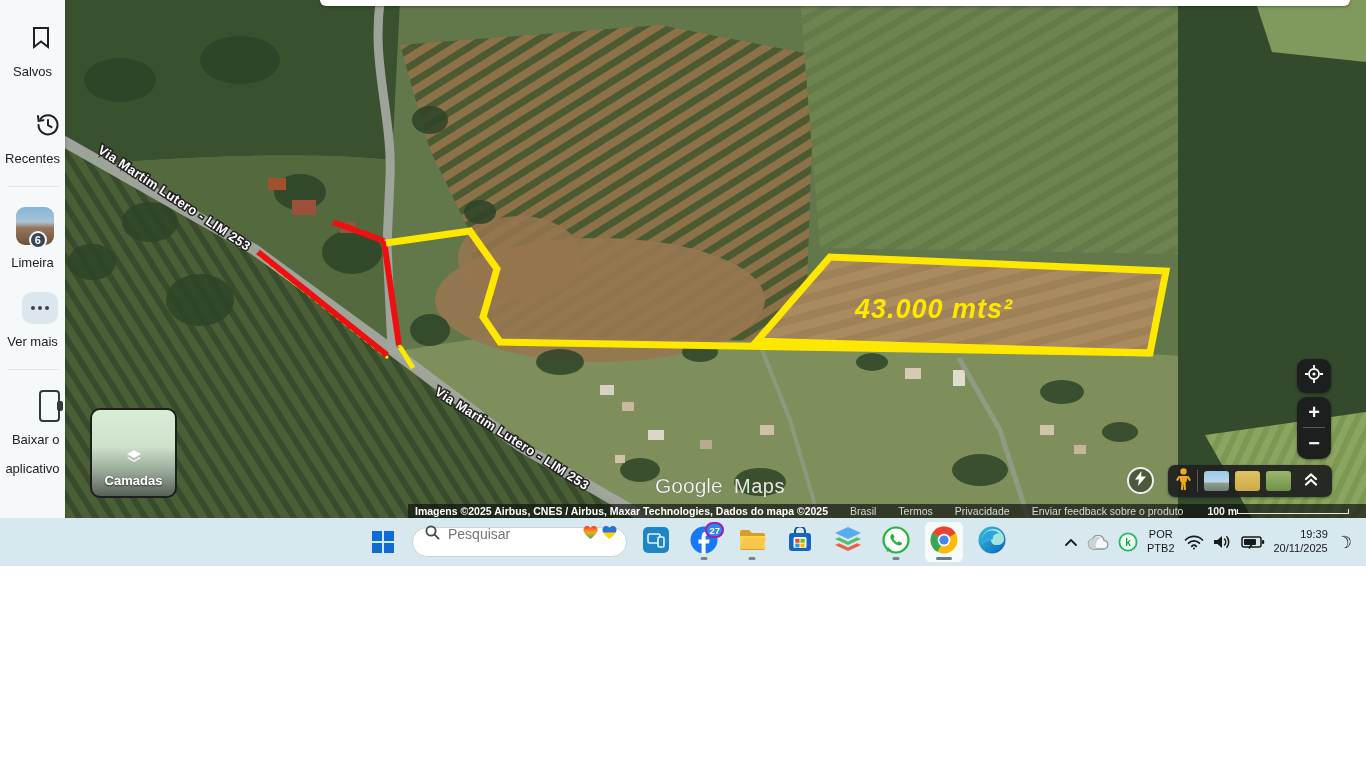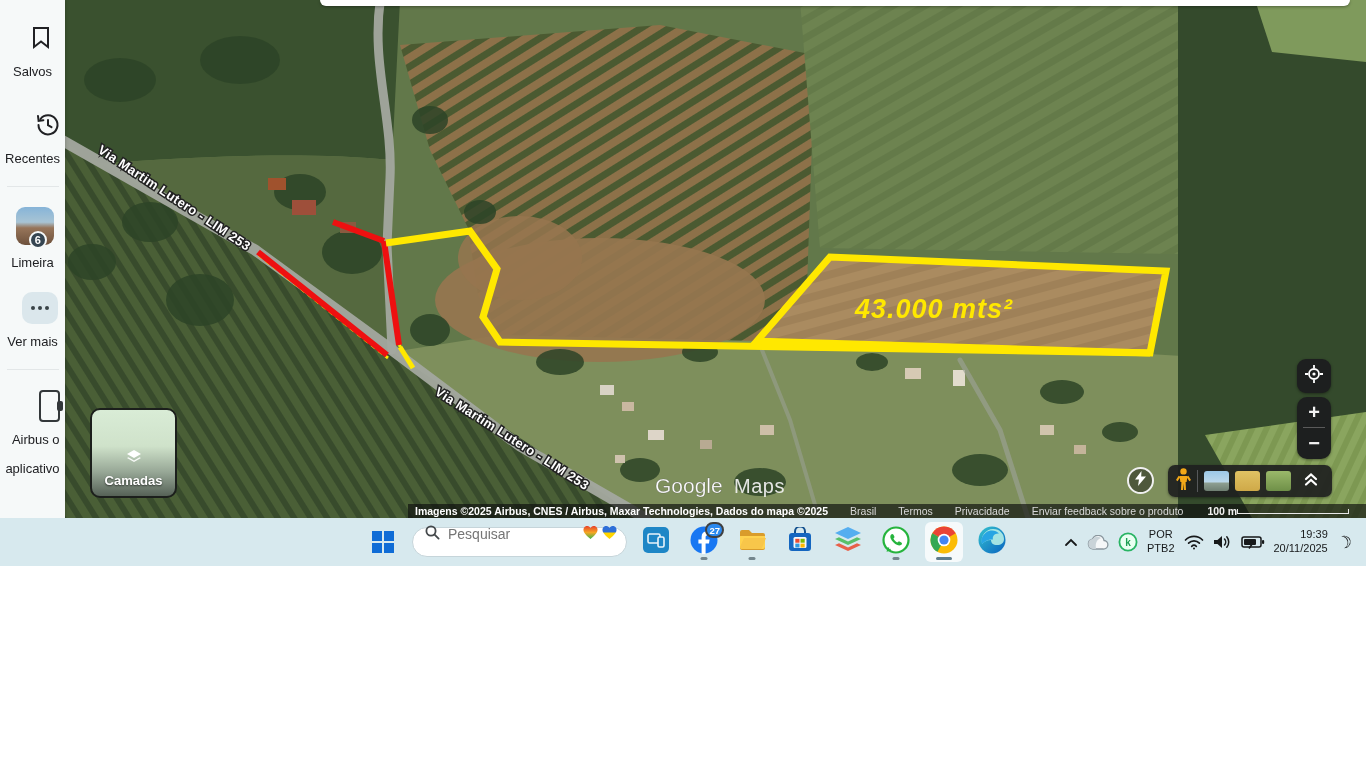--- a/index.html
+++ b/index.html
@@ -87,21 +87,21 @@
     display:flex; align-items:center; padding:0 8px 16px 12px; gap:8px; cursor:text; }
   .search-pill input { border:none; outline:none; flex:1; font-size:14px; color:#5f6368; background:transparent;
     font-family:"Liberation Sans", sans-serif; min-width:0; }
   .hearts { display:flex; gap:2px; }
   .run-dot { position:absolute; bottom:2px; left:50%; transform:translateX(-50%); width:7px; height:3px;
     border-radius:2px; background:#74868d; }
   .active-app { background:rgba(255,255,255,.78); border-radius:6px; }
   .active-app .run-dot { width:16px; background:#5f7d8c; }
   .fb-badge { position:absolute; top:0px; right:-1px; min-width:17px; height:16px; border-radius:9px;
     background:#2b8af0; color:#fff; font-size:9.5px; font-weight:bold; display:flex; align-items:center;
-    justify-content:center; border:2px solid #404040; padding:0 2px; }
+    justify-content:center; border:2px solid #a21caf; padding:0 2px; }
 
   .tb-tray { position:absolute; right:14px; top:0; height:48px; display:flex; align-items:center; gap:9px; }
   .tray-item { display:flex; align-items:center; justify-content:center; cursor:pointer; }
   .tray-text { font-size:11px; color:#17191a; text-align:center; line-height:1.25; }
   .tray-text.right { text-align:right; }
   .moon-glyph { font-size:17px; color:#17191a; transform:rotate(-14deg); }
 
   .below-desktop { position:absolute; left:0; top:566px; width:1366px; height:202px; background:#fff; }
 
   svg text { user-select:none; }
@@ -325,21 +325,21 @@
         <span class="more-chip">
             <i></i>
             <i></i>
             <i></i>
           </span>
         <span class="lbl">Ver mais</span>
       </div>
       <div class="rail-divider"></div>
       <div class="rail-item">
         <span class="phone-glyph"></span>
-        <span class="lbl">Airbus o</span>
+        <span class="lbl">Baixar o</span>
         <span class="lbl" style="margin-top:14px">aplicativo</span>
       </div>
     </div>
   </div>
 
   <div class="taskbar">
     <div class="tb-center">
       <div class="tb-icon">
         <span class="win-logo">
             <i></i>

